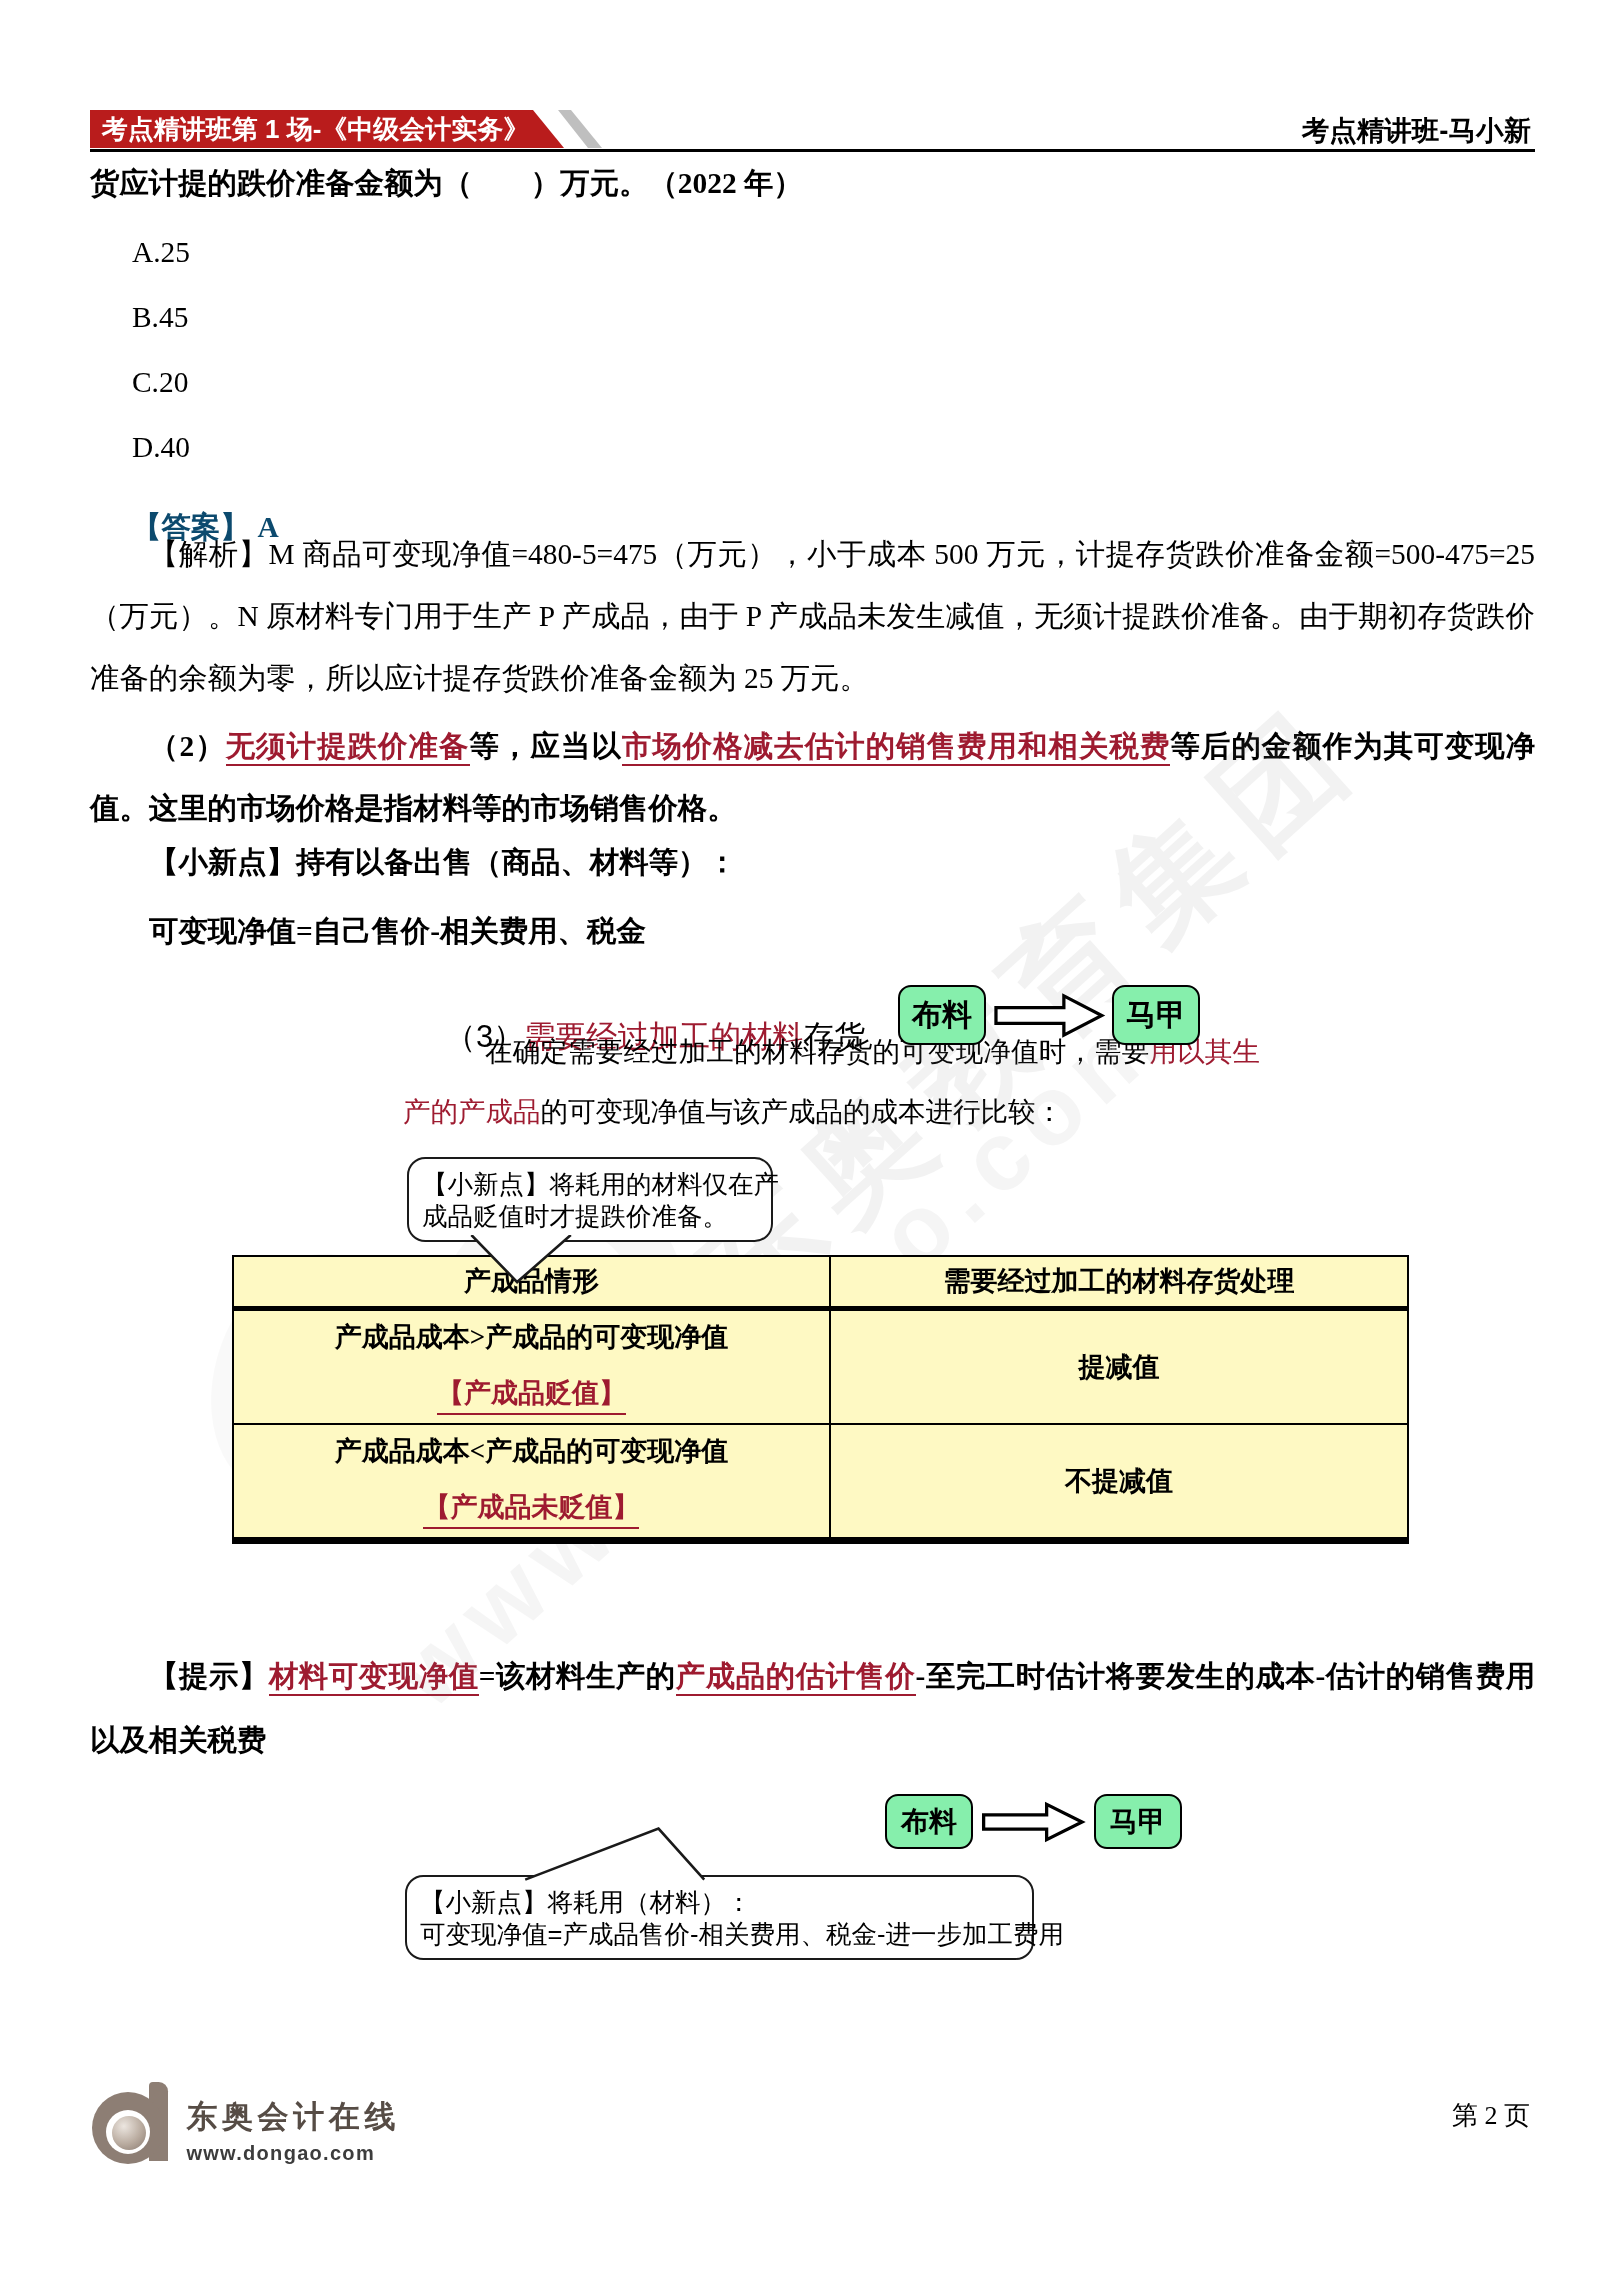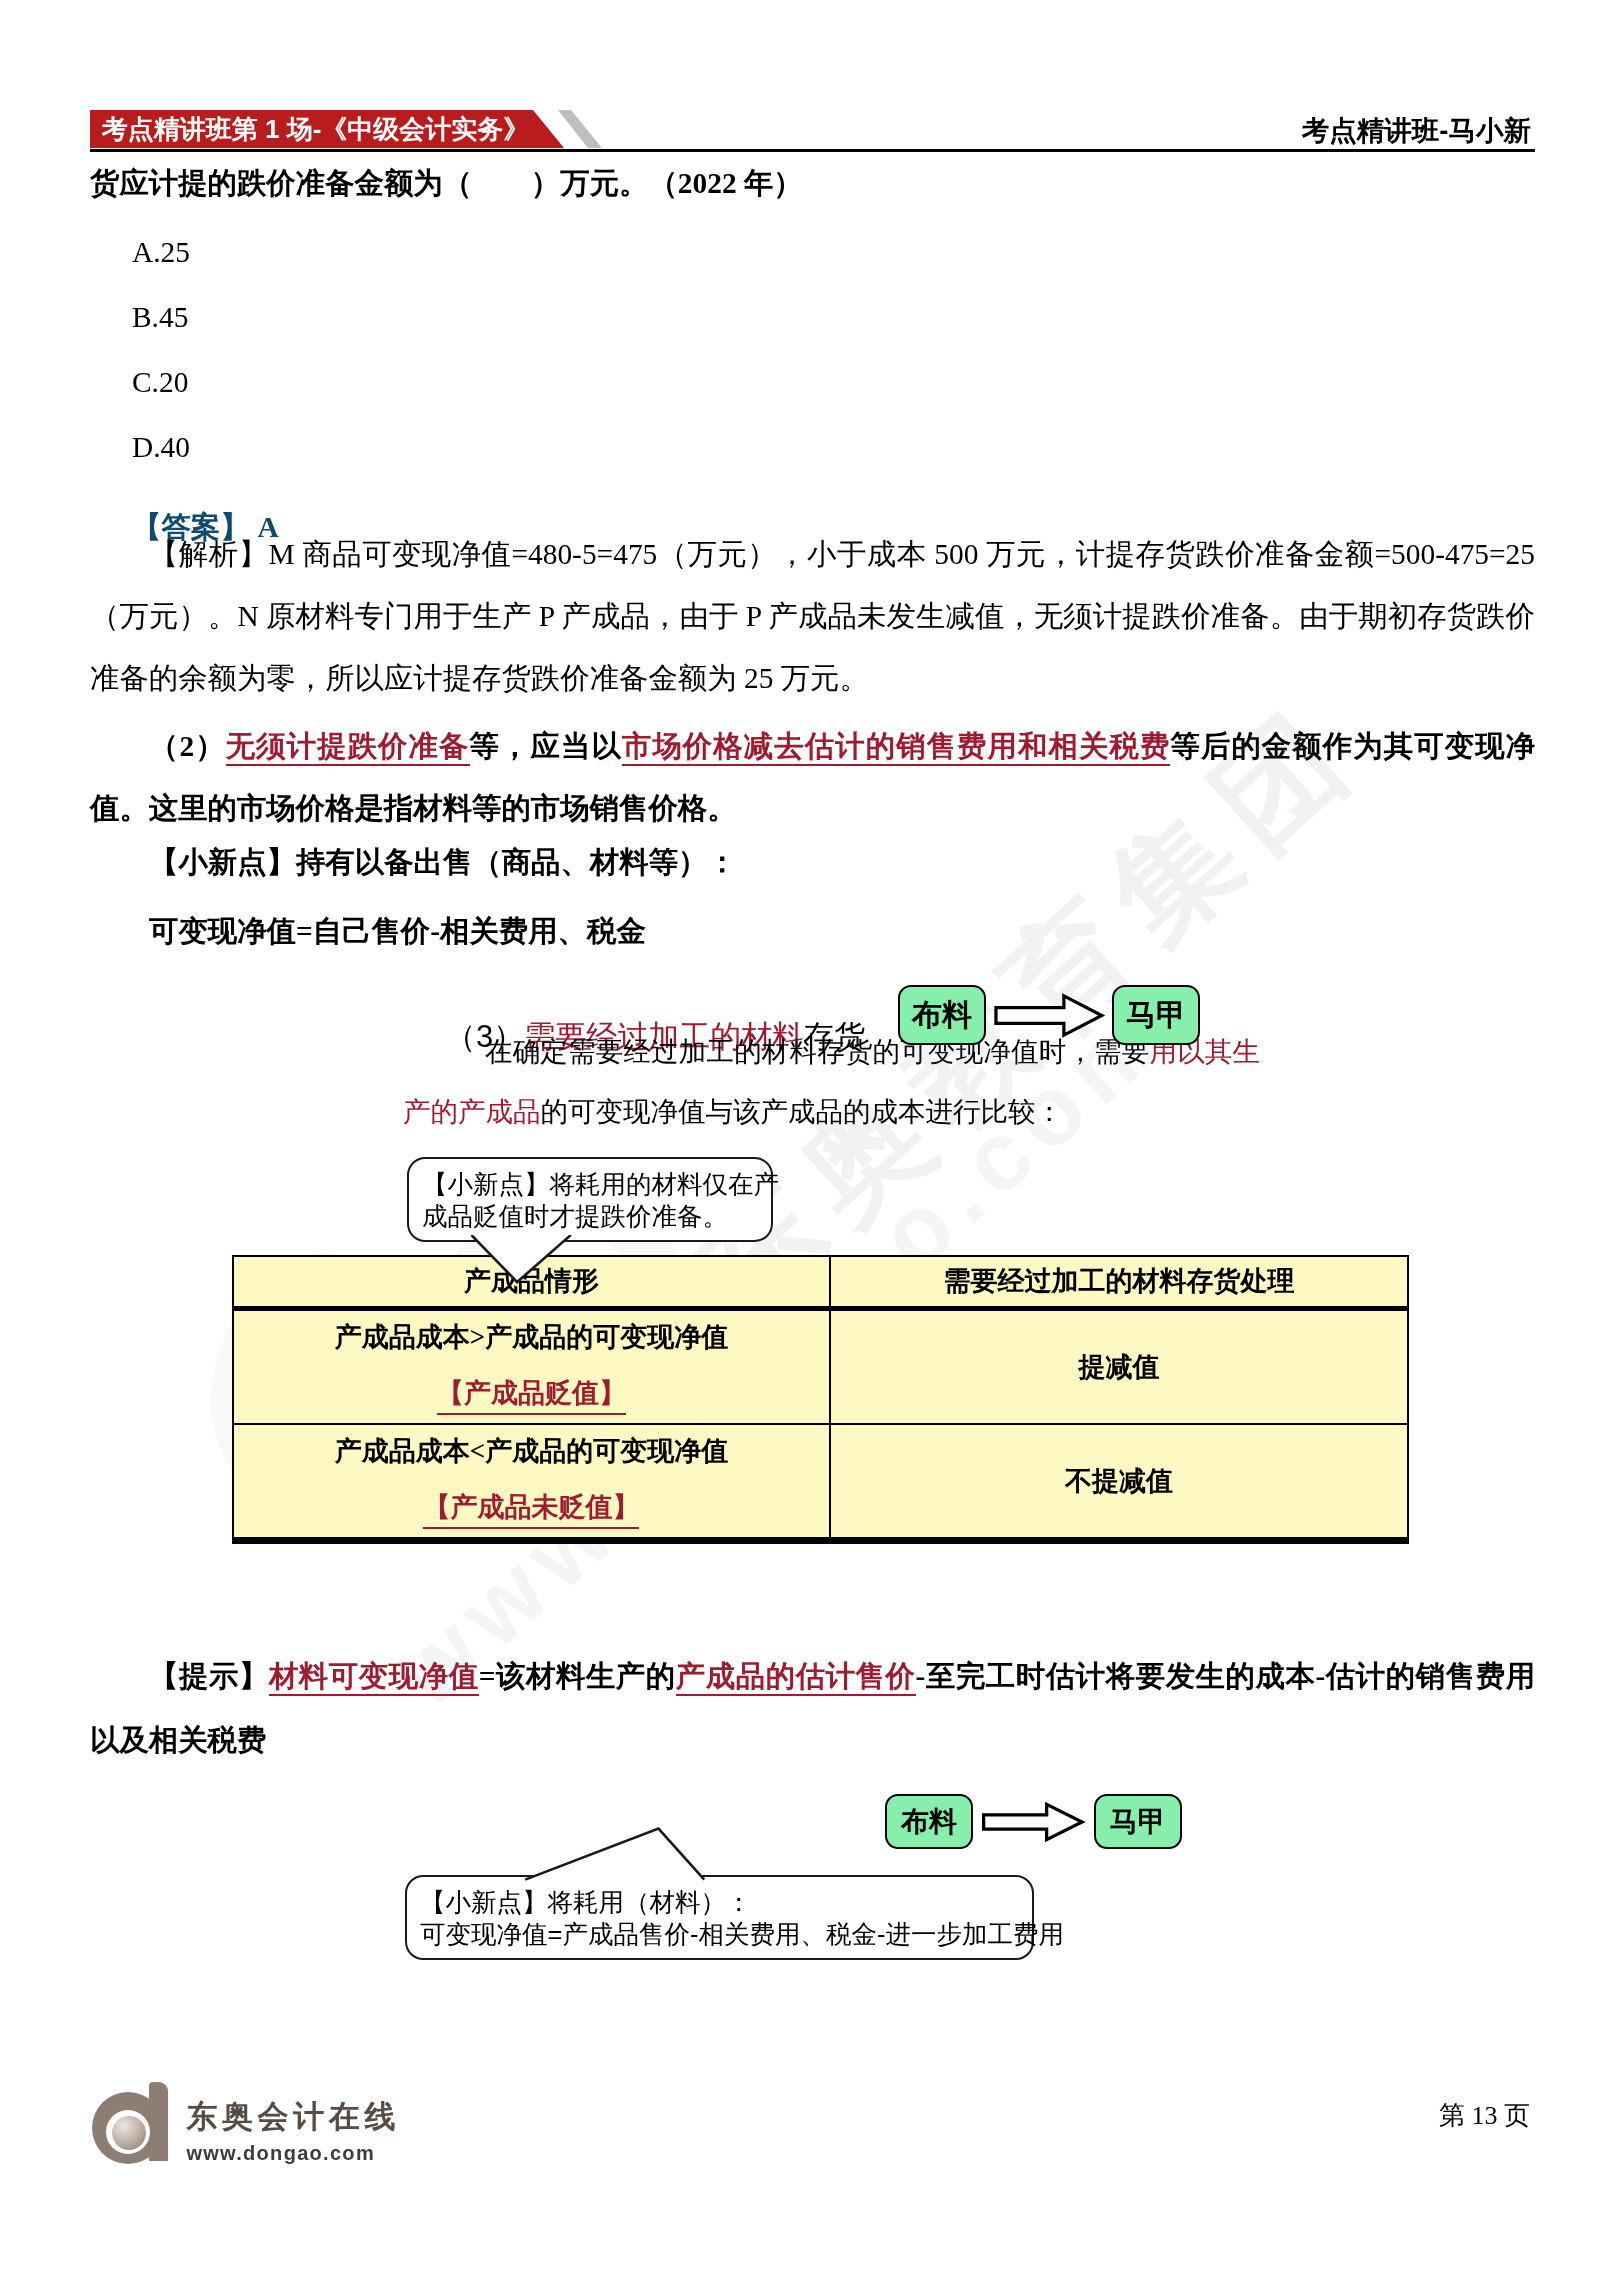--- a/index.html
+++ b/index.html
@@ -242,16 +242,16 @@
       <div class="stem"></div>
       <div class="disc"></div>
       <div class="hole"></div>
       <div class="ball"></div>
     </div>
     <div class="logo-txt">
       <div class="logo-cn">东奥会计在线</div>
       <div class="logo-www">www.dongao.com</div>
     </div>
   </div>
-  <div class="page-num">第 13 页</div>
+  <div class="page-num">第 2 页</div>
 
 </div>
 
 
 </body></html>

